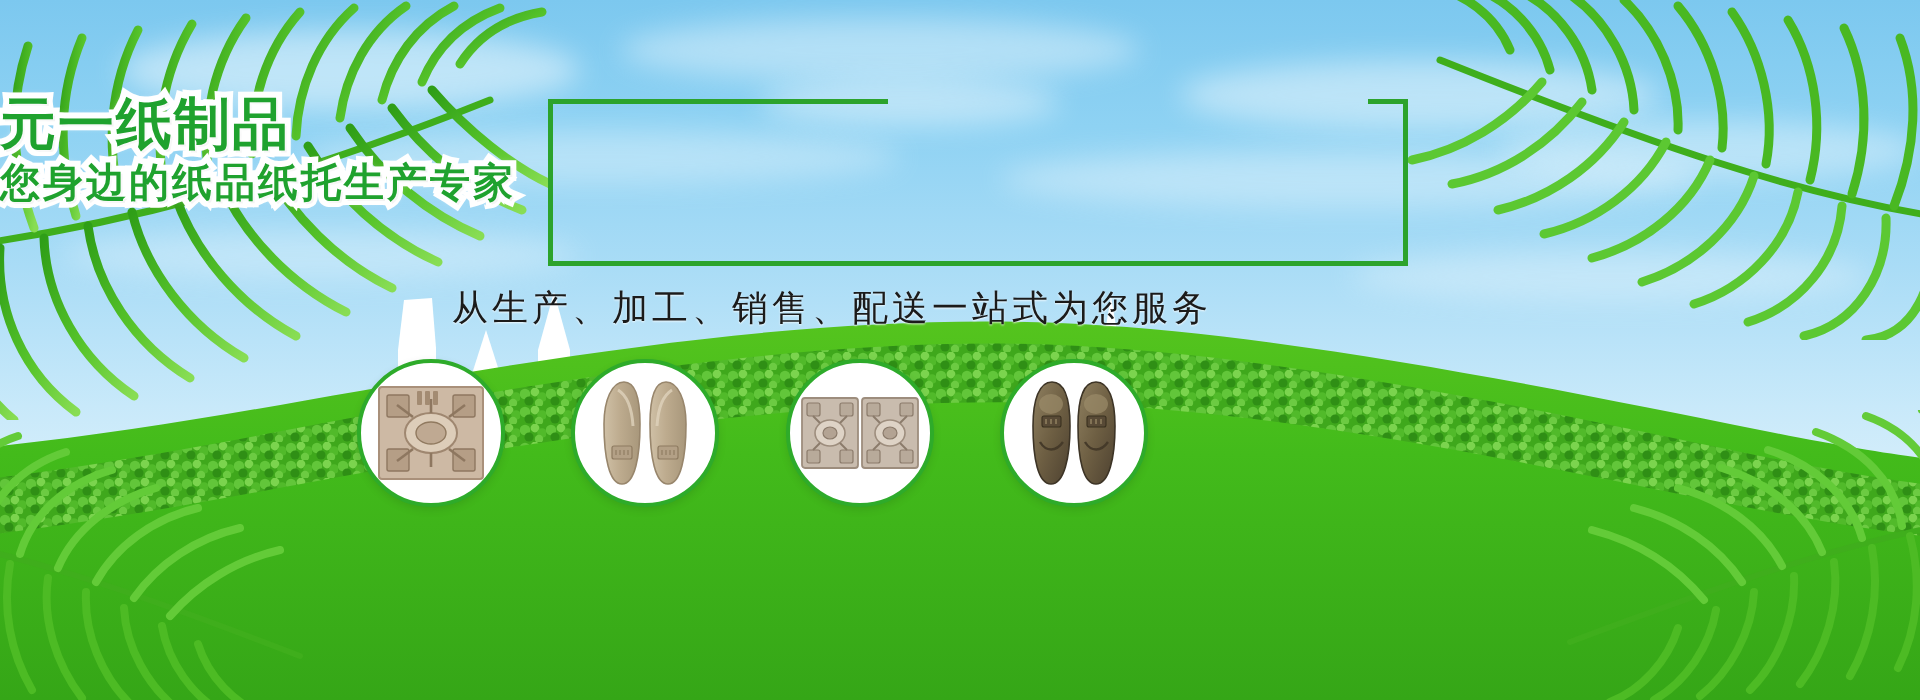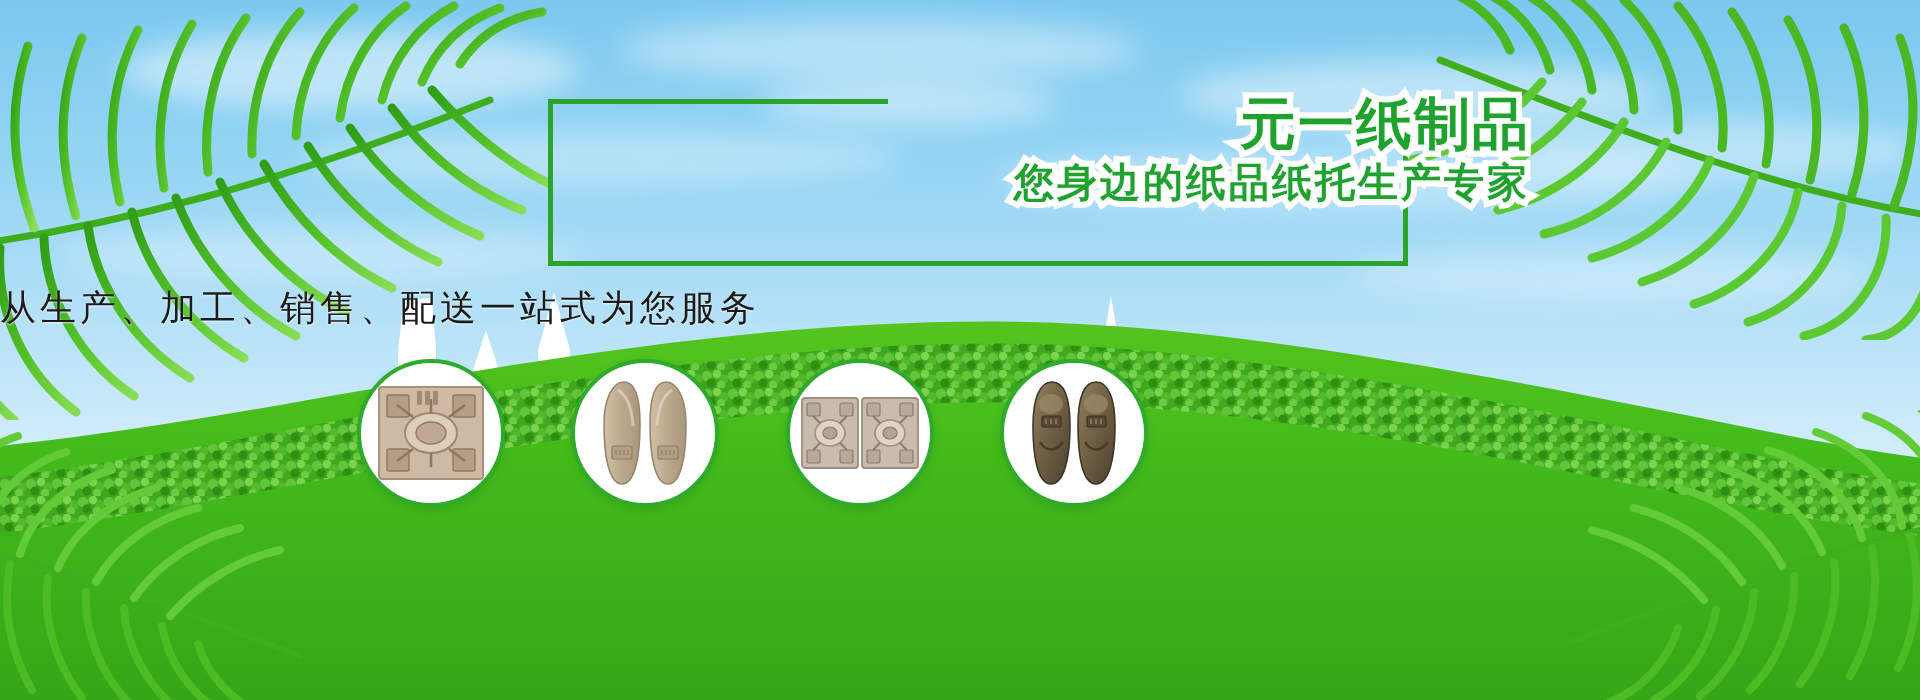--- a/index.html
+++ b/index.html
@@ -94,21 +94,21 @@
     position:absolute;
     right:-5px; top:-5px;
     width:40px; height:5px;
     background:#2ca32c;
   }
 
   .title-stack {
     position:absolute;
     left:0; top:96px;
     width:1530px;
-    text-align:right;
+    text-align:left;
     z-index:4;
   }
 
   .title-line1, .title-line2 {
     color:#1fa22e;
     font-weight:bold;
     letter-spacing:2px;
     line-height:1;
     -webkit-text-stroke:12px #ffffff;
     paint-order:stroke fill;
@@ -116,21 +116,21 @@
       0 0 6px #fff, 0 0 10px #fff,
       2px 2px 0 rgba(0,0,0,.06);
   }
   .title-line1 { font-size:56px; margin-bottom:10px; }
   .title-line2 { font-size:40px; letter-spacing:3px; }
 
   .subtitle {
     position:absolute;
     left:0; top:284px;
     width:1664px;
-    text-align:left;
+    text-align:center;
     font-size:36px;
     color:#1b1b1b;
     letter-spacing:4px;
     z-index:4;
     text-shadow:0 1px 2px rgba(255,255,255,.8);
   }
 
   
   .circles {
     position:absolute;

